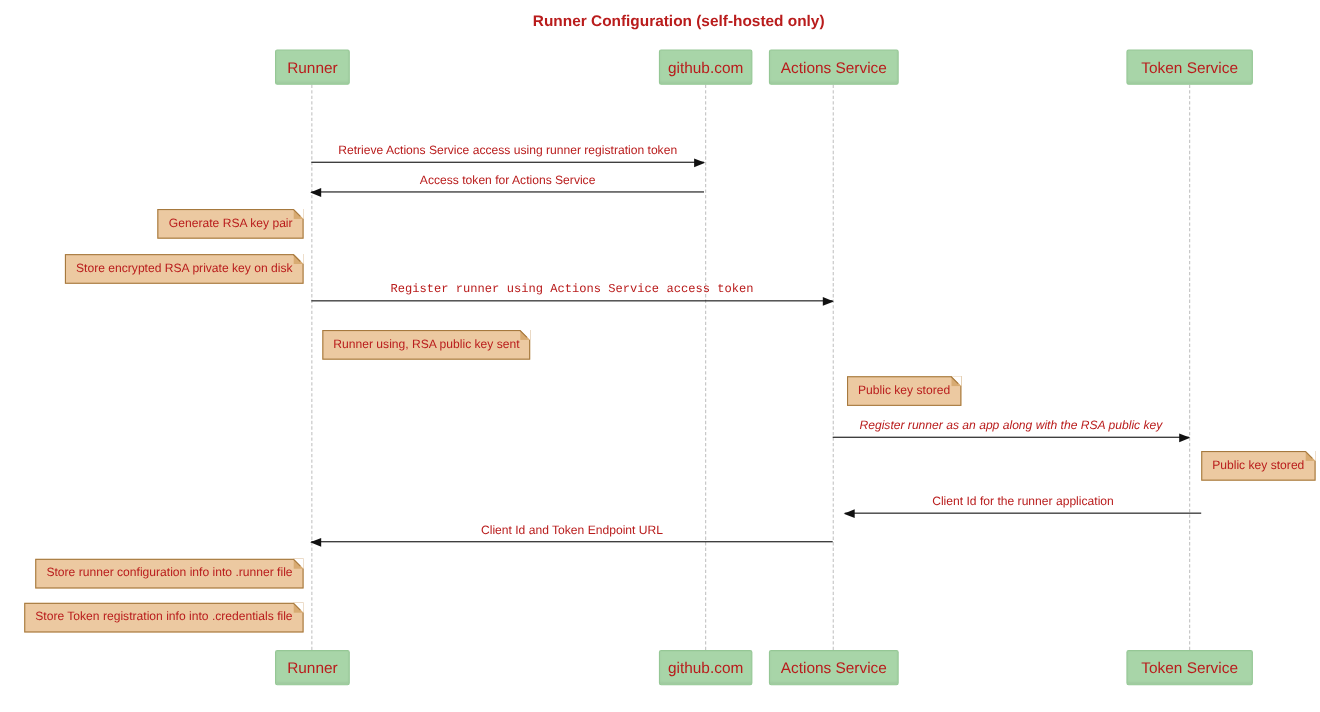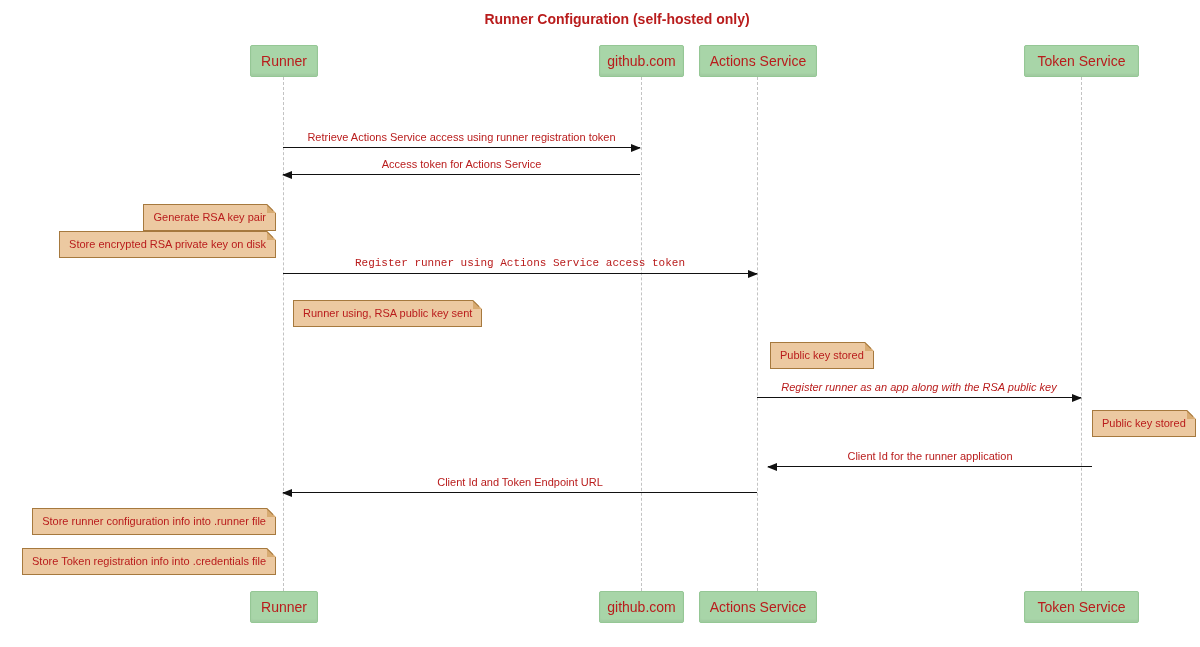--- a/index.html
+++ b/index.html
@@ -76,21 +76,21 @@
   <div class="participant" style="left:250px;  top:45px; width:68px;">Runner</div>
   <div class="participant" style="left:599px;  top:45px; width:85px;">github.com</div>
   <div class="participant" style="left:699px;  top:45px; width:118px;">Actions Service</div>
   <div class="participant" style="left:1024px; top:45px; width:115px;">Token Service</div>
 
   <div class="participant" style="left:250px;  top:591px; width:68px;">Runner</div>
   <div class="participant" style="left:599px;  top:591px; width:85px;">github.com</div>
   <div class="participant" style="left:699px;  top:591px; width:118px;">Actions Service</div>
   <div class="participant" style="left:1024px; top:591px; width:115px;">Token Service</div>
 
-  <div class="note" style="right:924px; top:204px;">Generate RSA key pair</div>
+  <div class="note" style="right:924px; top:190px;">Generate RSA key pair</div>
   <div class="note" style="right:924px; top:231px;">Store encrypted RSA private key on disk</div>
   <div class="note" style="left:293px;  top:300px;">Runner using, RSA public key sent</div>
   <div class="note" style="left:770px;  top:342px;">Public key stored</div>
   <div class="note" style="left:1092px; top:410px;">Public key stored</div>
   <div class="note" style="right:924px; top:508px;">Store runner configuration info into .runner file</div>
   <div class="note" style="right:924px; top:548px;">Store Token registration info into .credentials file</div>
 
   <div class="message" style="left:283px; top:130px; width:357px;">
     <div class="msg-label">Retrieve Actions Service access using runner registration token</div>
     <div class="msg-line dir-right"></div>

